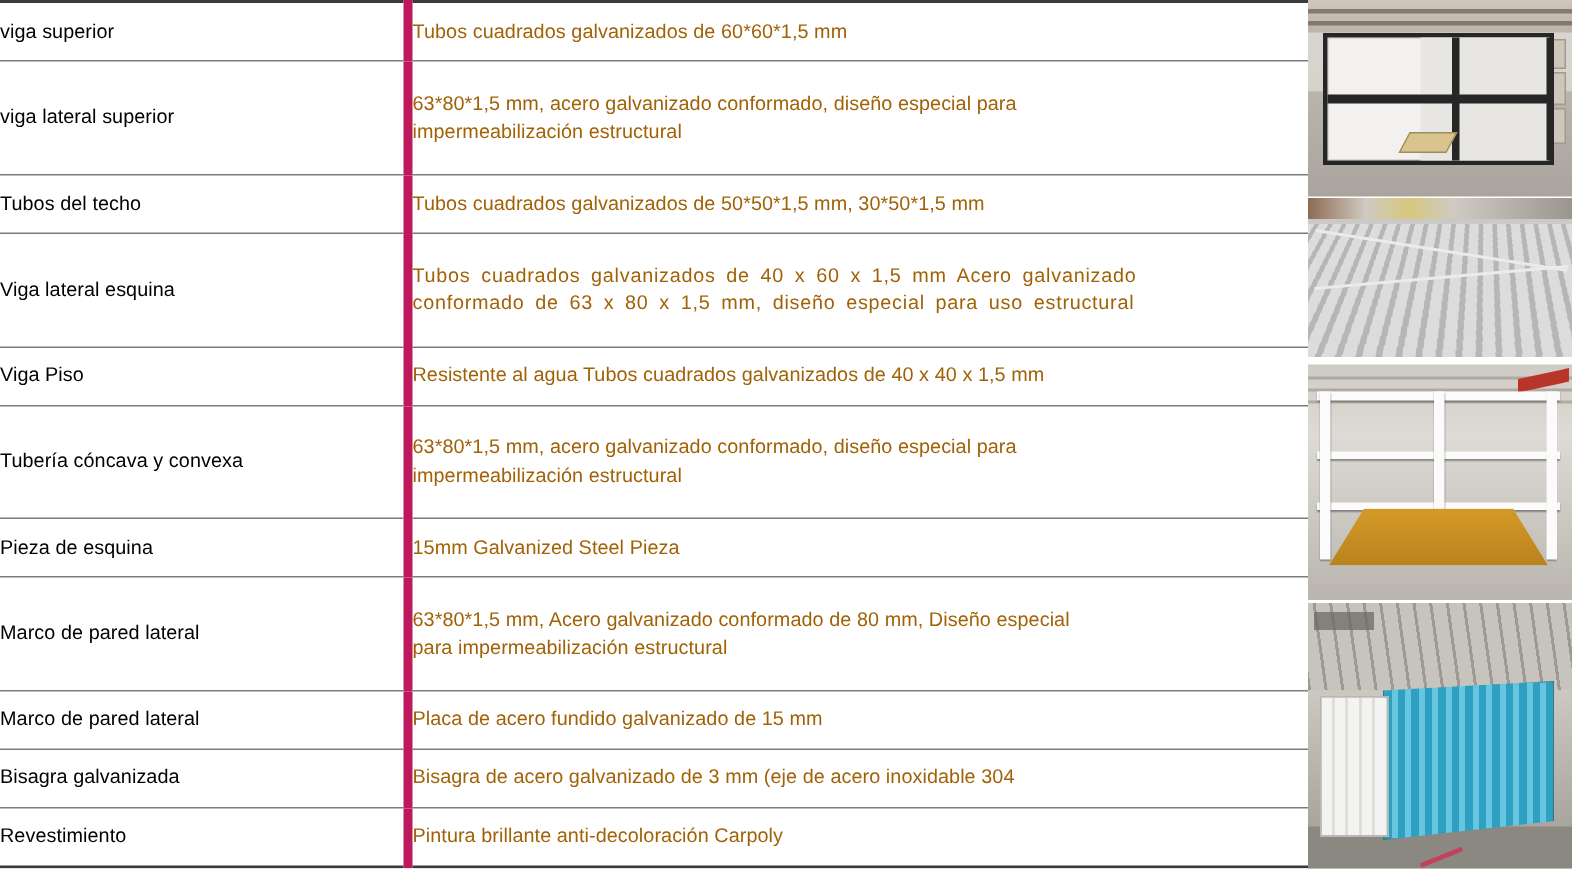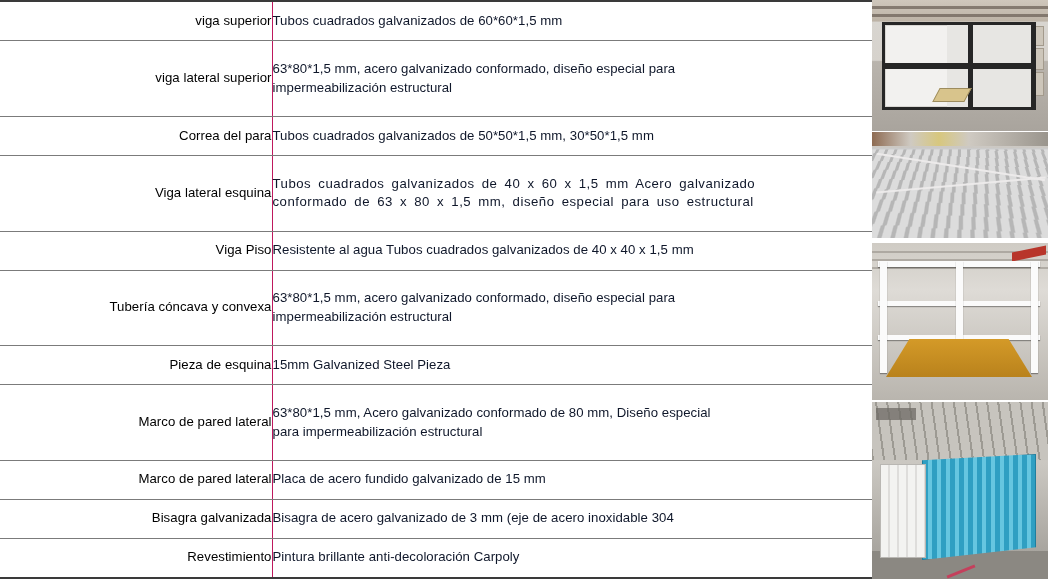--- a/index.html
+++ b/index.html
@@ -39,31 +39,31 @@
     border-top: 1px solid #7b7b7b;
     border-bottom: 1px solid #7b7b7b;
     padding: 0;
     vertical-align: middle;
     background: #ffffff;
   }
   #spec-table tr:first-child td { border-top: none; }
   #spec-table tr:last-child  td { border-bottom: none; }
 
   td.name-cell {
-    text-align: right;
+    text-align: left;
     font-size: 13.2px;
     color: #000000;
-    border-right: 1px solid #be185d;
+    border-right: 6px solid #be185d;
     padding: 2px 6px;
     line-height: 1.28;
     letter-spacing: 0.05px;
   }
   td.desc-cell {
     font-size: 13.2px;
-    color: #0f172a;
+    color: #a16207;
     line-height: 1.42;
     padding: 3px 8px 3px 14px;
     letter-spacing: 0.05px;
   }
   td.desc-cell .line { display: block; white-space: nowrap; }
   td.desc-cell.just .line { letter-spacing: 0.5px; word-spacing: 3.0px; }
   td.desc-cell.wide .line { letter-spacing: 0.02px; }
   td.desc-cell.overflow .line { position: relative; z-index: 4; }
 
   
@@ -165,21 +165,21 @@
           </td>
         </tr>
         <tr>
           <td class="name-cell">viga lateral superior</td>
           <td class="desc-cell">
             <span class="line">63*80*1,5 mm, acero galvanizado conformado, diseño especial para</span>
             <span class="line">impermeabilización estructural</span>
           </td>
         </tr>
         <tr>
-          <td class="name-cell">Correa del para</td>
+          <td class="name-cell">Tubos del techo</td>
           <td class="desc-cell">
             <span class="line">Tubos cuadrados galvanizados de 50*50*1,5 mm, 30*50*1,5 mm</span>
           </td>
         </tr>
         <tr>
           <td class="name-cell">Viga lateral esquina</td>
           <td class="desc-cell just">
             <span class="line">Tubos  cuadrados  galvanizados  de  40 x 60 x 1,5 mm  Acero  galvanizado</span>
             <span class="line">conformado  de  63 x 80 x 1,5 mm,  diseño  especial  para  uso  estructural</span>
           </td>

